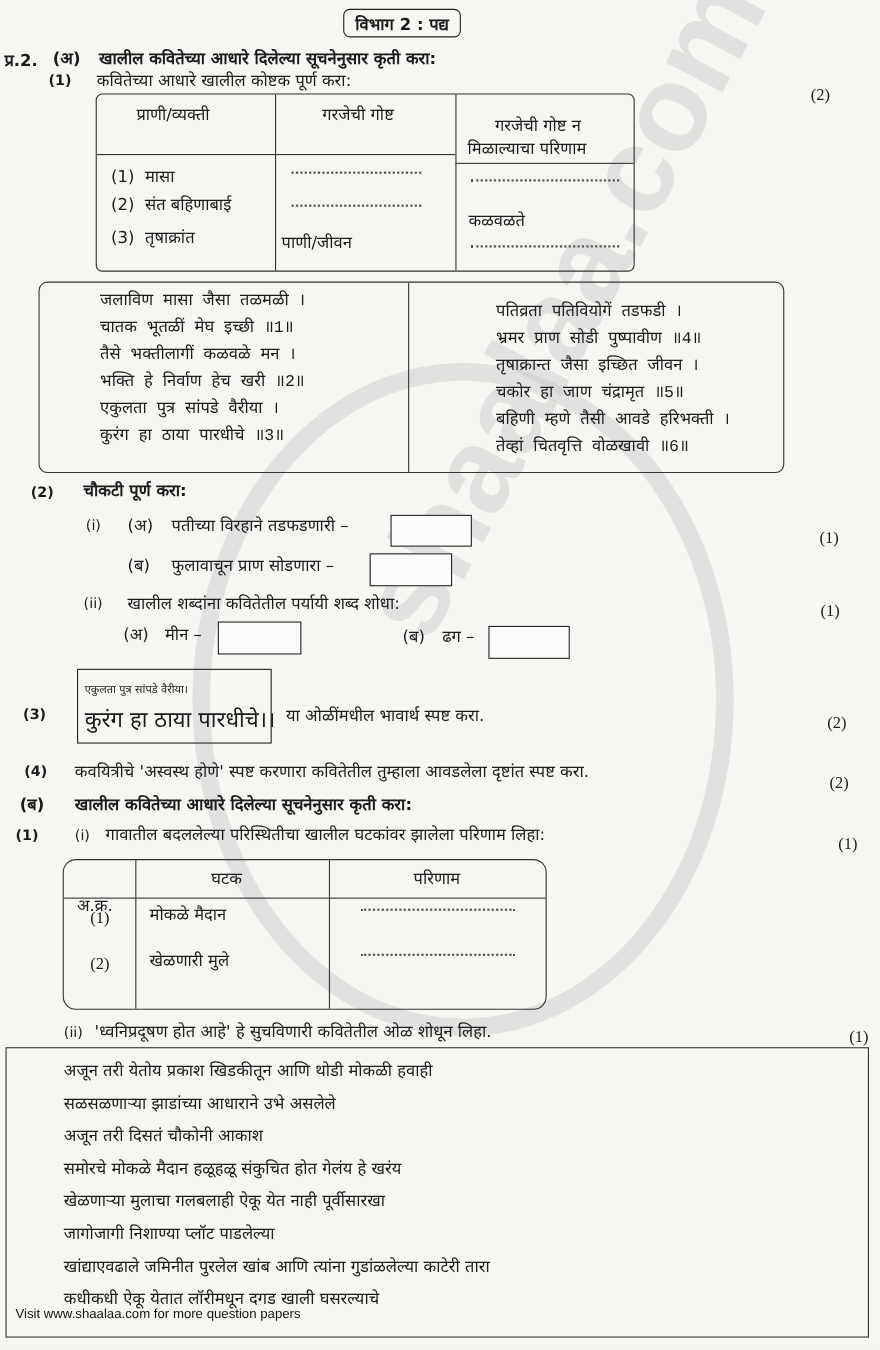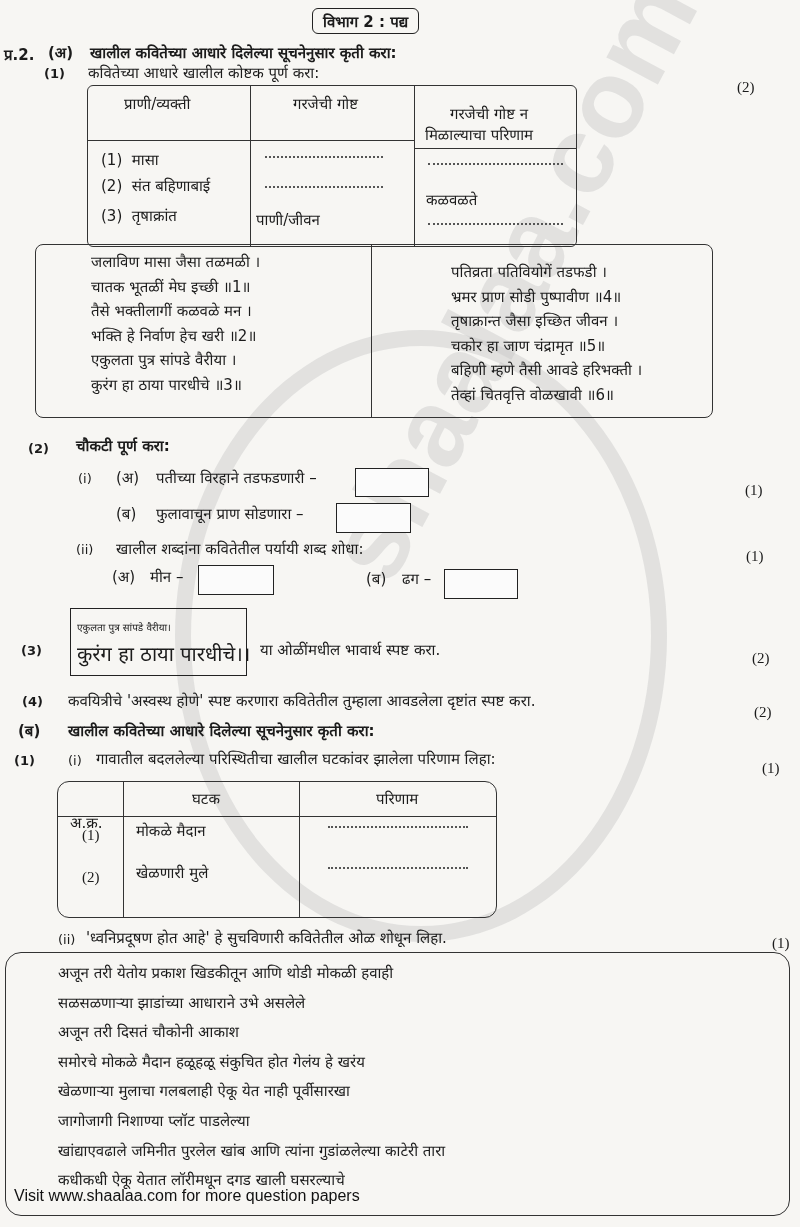--- a/index.html
+++ b/index.html
@@ -37,22 +37,22 @@
   .tbl1 {
     left: 87px; top: 85px; width: 488px; height: 160px;
     border: 1.5px solid #333; border-radius: 6px;
   }
   .tbl1 .vline { position: absolute; top: 0; bottom: 0; border-left: 1.3px solid #333; }
   .tbl1 .hline { position: absolute; left: 0; right: 0; border-top: 1.3px solid #333; }
   .dots { border-bottom: 2px dotted #555; height: 0; position: absolute; }
 
   
   .poem1 {
-    left: 35px; top: 244px; width: 676px; height: 172px;
-    border: 1.5px solid #333; border-radius: 8px;
+    left: 35px; top: 256px; width: 676px; height: 172px;
+    border: 1.5px solid #333; border-radius: 8px; font-family: Liberation Mono, monospace;
   }
   .poem1 .divider { position: absolute; left: 335px; top: 0; bottom: 0; border-left: 1.3px solid #333; }
   .poem-line { font-size: 15px; line-height: 24.5px; white-space: nowrap; }
 
   .answer-box { position: absolute; border: 1.5px solid #222; background: #fbfbfb; }
 
   .quote-box {
     left: 70px; top: 608px; width: 177px; height: 68px; border: 1.5px solid #222;
     padding: 6px 6px; box-sizing: border-box;
   }
@@ -61,27 +61,27 @@
   .tbl2 {
     left: 57px; top: 781px; width: 438px; height: 135px;
     border: 1.5px solid #333; border-radius: 12px;
   }
   .tbl2 .vline { position: absolute; top: 0; bottom: 0; border-left: 1.3px solid #333; }
   .tbl2 .hline { position: absolute; left: 0; right: 0; border-top: 1.3px solid #333; }
 
   
   .poem2 {
     left: 5px; top: 952px; width: 783px; height: 262px;
-    border: 1.5px solid #333; border-radius: 16px;
+    border: 1.5px solid #333; border-radius: 0;
   }
   .poem2 .poem-line { line-height: 29.6px; }
 
   .footer {
     left: 14px; top: 1187px; font-family: "Liberation Sans", sans-serif;
-    font-size: 16px; color: #111; white-space: nowrap; background: rgba(247,246,243,0.0);
+    font-size: 12px; color: #111; white-space: nowrap; background: rgba(247,246,243,0.0);
   }
 </style>
 </head>
 <body>
 
 <div class="wm-circle"></div>
 <div class="wm-text">shaalaa.com</div>
 
 <div class="abs section-header">विभाग 2 : पद्य</div>
 

